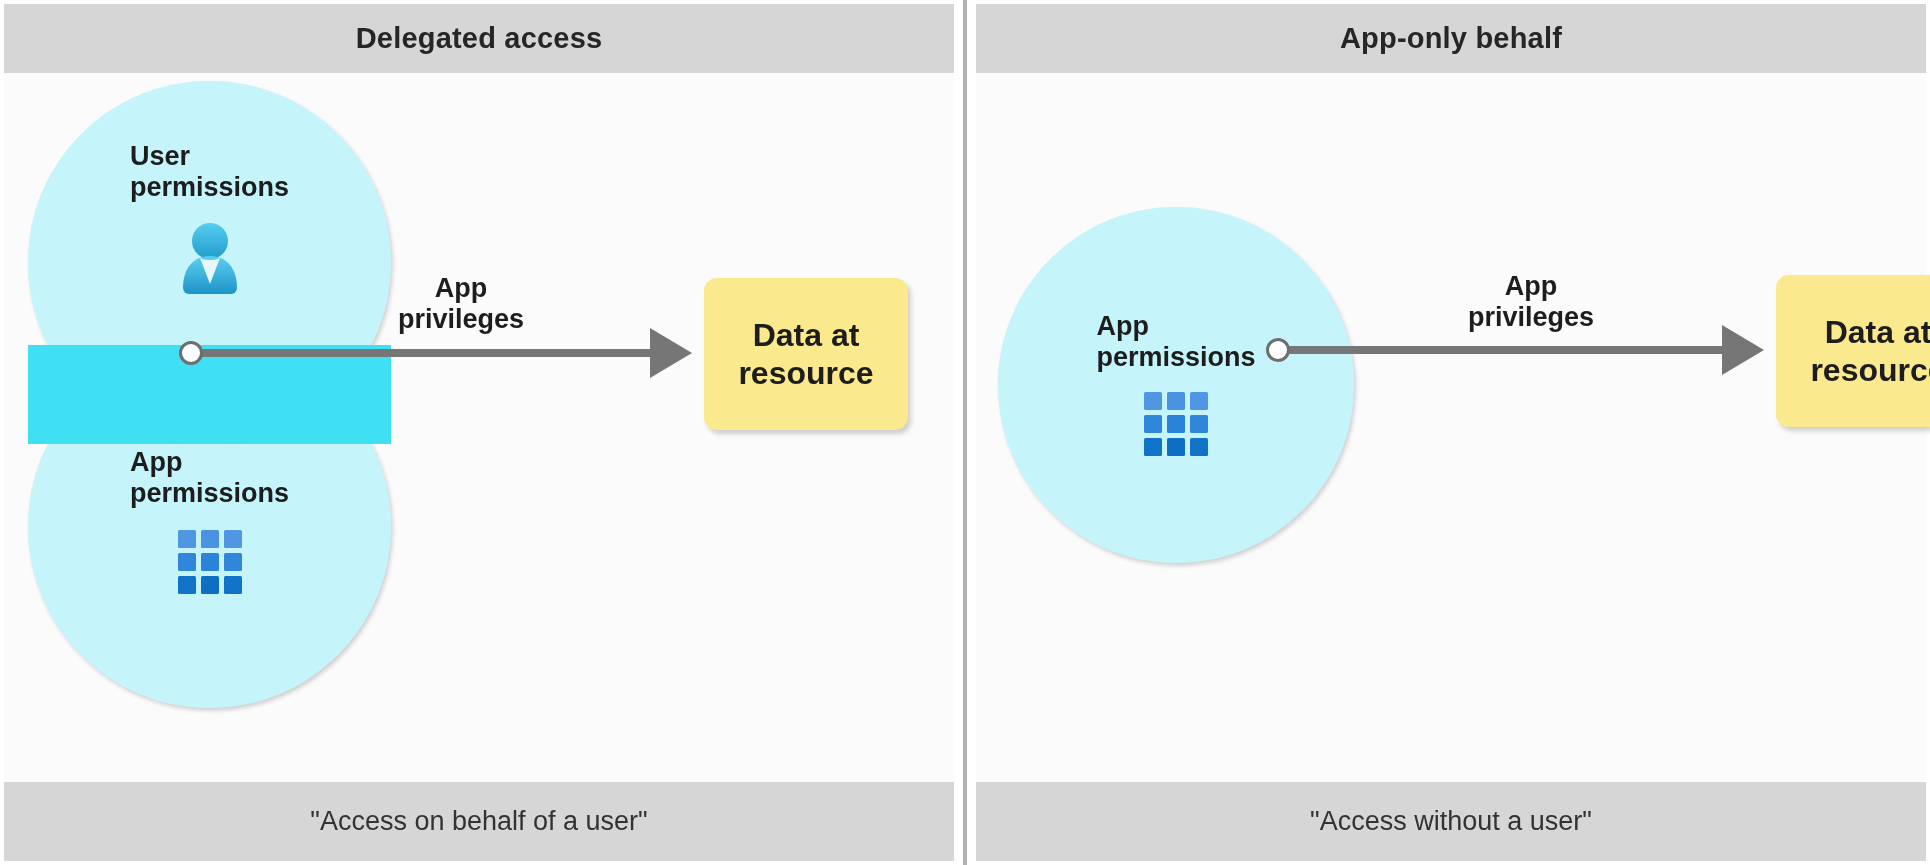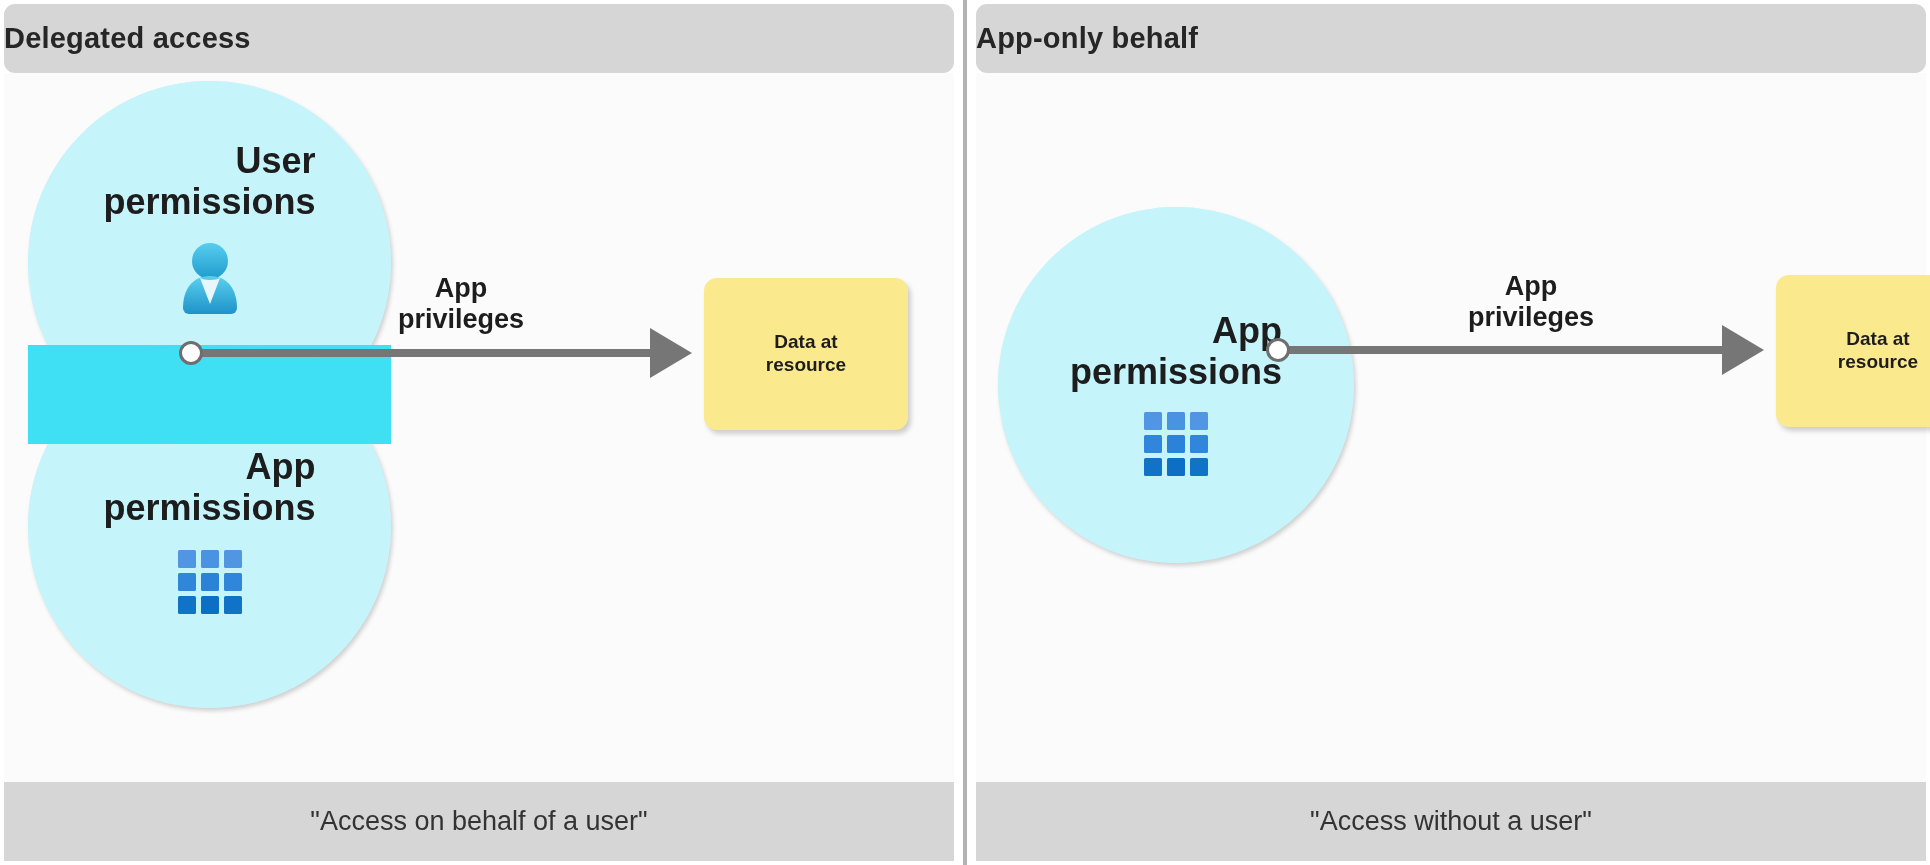--- a/index.html
+++ b/index.html
@@ -39,22 +39,21 @@
 
   .panel-header {
     position: absolute;
     top: 4px;
     left: 4px;
     right: 4px;
     height: 69px;
     background: #d6d6d6;
     display: flex;
     align-items: center;
-    justify-content: flex-start;
-    border-radius: 11px;
+    justify-content: center;
   }
   .panel-header-text {
     font-size: 29px;
     font-weight: bold;
     color: #262626;
     letter-spacing: .2px;
   }
 
   .panel-body {
     position: absolute;
@@ -92,25 +91,25 @@
   .perm-circle-inner {
     position: absolute;
     inset: 0;
     border-radius: 50%;
     background: #c6f4fb;
     display: flex;
     flex-direction: column;
     align-items: center;
   }
   .circle-label {
-    font-size: 36px;
+    font-size: 27px;
     font-weight: bold;
     color: #1d1d1d;
     line-height: 1.13;
-    text-align: right;
+    text-align: left;
     white-space: pre-line;
   }
 
   
   .lens {
     position: absolute;
     background: #3fdff4;
     pointer-events: none;
   }
 
@@ -157,21 +156,21 @@
   .resource-box {
     position: absolute;
     background: #fbe98e;
     border-radius: 13px;
     box-shadow: 3px 4px 5px rgba(0,0,0,0.18);
     display: flex;
     align-items: center;
     justify-content: center;
   }
   .resource-text {
-    font-size: 19px;
+    font-size: 32px;
     font-weight: bold;
     color: #1d1d1d;
     line-height: 1.2;
     text-align: center;
     white-space: pre-line;
   }
 </style>
 </head>
 <body>
 

